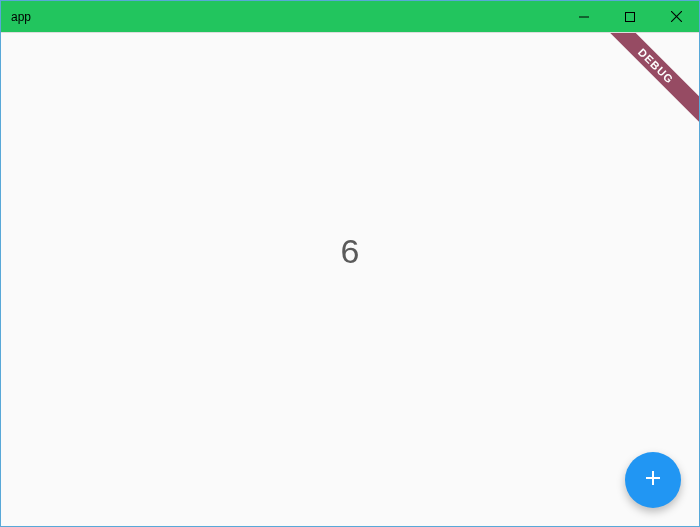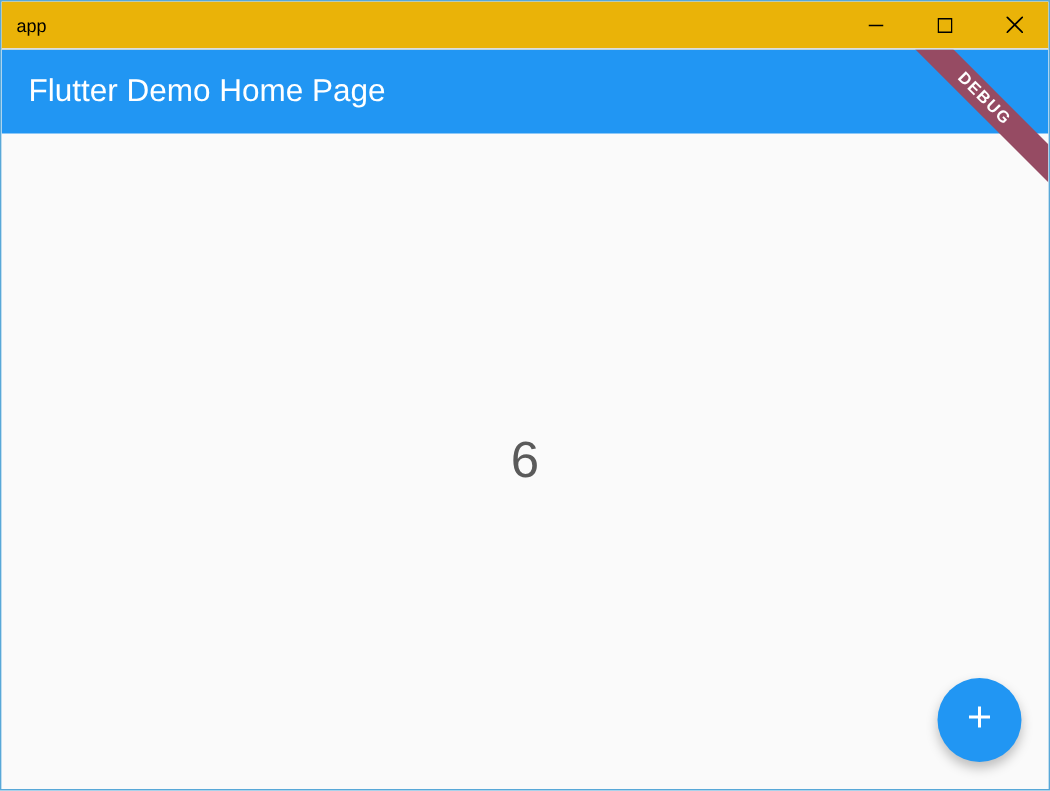--- a/index.html
+++ b/index.html
@@ -10,21 +10,21 @@
     body {
       font-family: "Segoe UI", Tahoma, sans-serif;
       background: #fff;
       width: 700px;
       height: 527px;
       overflow: hidden;
       border: 1px solid #58a8d8;
     }
     .titlebar {
       height: 32px;
-      background: #eab308;
+      background: #22c55e;
       display: flex;
       align-items: center;
       padding-left: 10px;
       border-bottom: 1px solid #ddd;
     }
     .titlebar-title {
       font-size: 12px;
       color: #000;
       flex: 1;
     }
@@ -143,23 +143,20 @@
     <div class="win-btn">
       <svg width="11" height="11" viewBox="0 0 10 10">
           <line x1="0" y1="0" x2="10" y2="10"></line>
           <line x1="10" y1="0" x2="0" y2="10"></line>
         </svg>
     </div>
   </div>
 </div>
 
 <div class="app-container">
-  <div class="app-bar">
-    <span>Flutter Demo Home Page</span>
-  </div>
   <div class="app-body">
     <div class="counter">6</div>
   </div>
   <div class="fab">
     <span>
       <svg width="24" height="24" viewBox="0 0 24 24" fill="none">
           <line x1="12" y1="5" x2="12" y2="19"></line>
           <line x1="5" y1="12" x2="19" y2="12"></line>
         </svg>
     </span>

